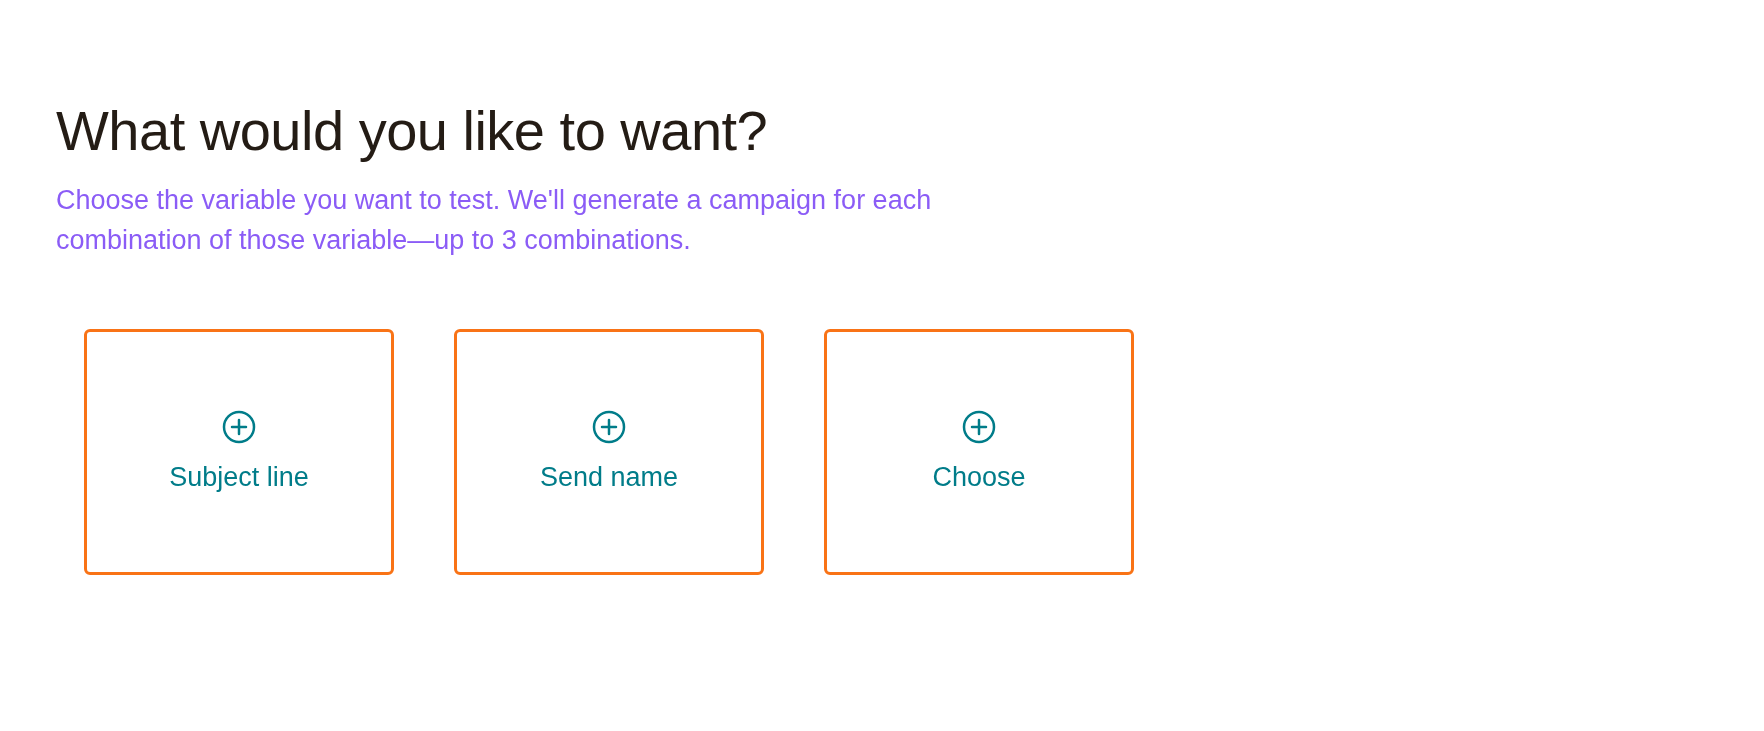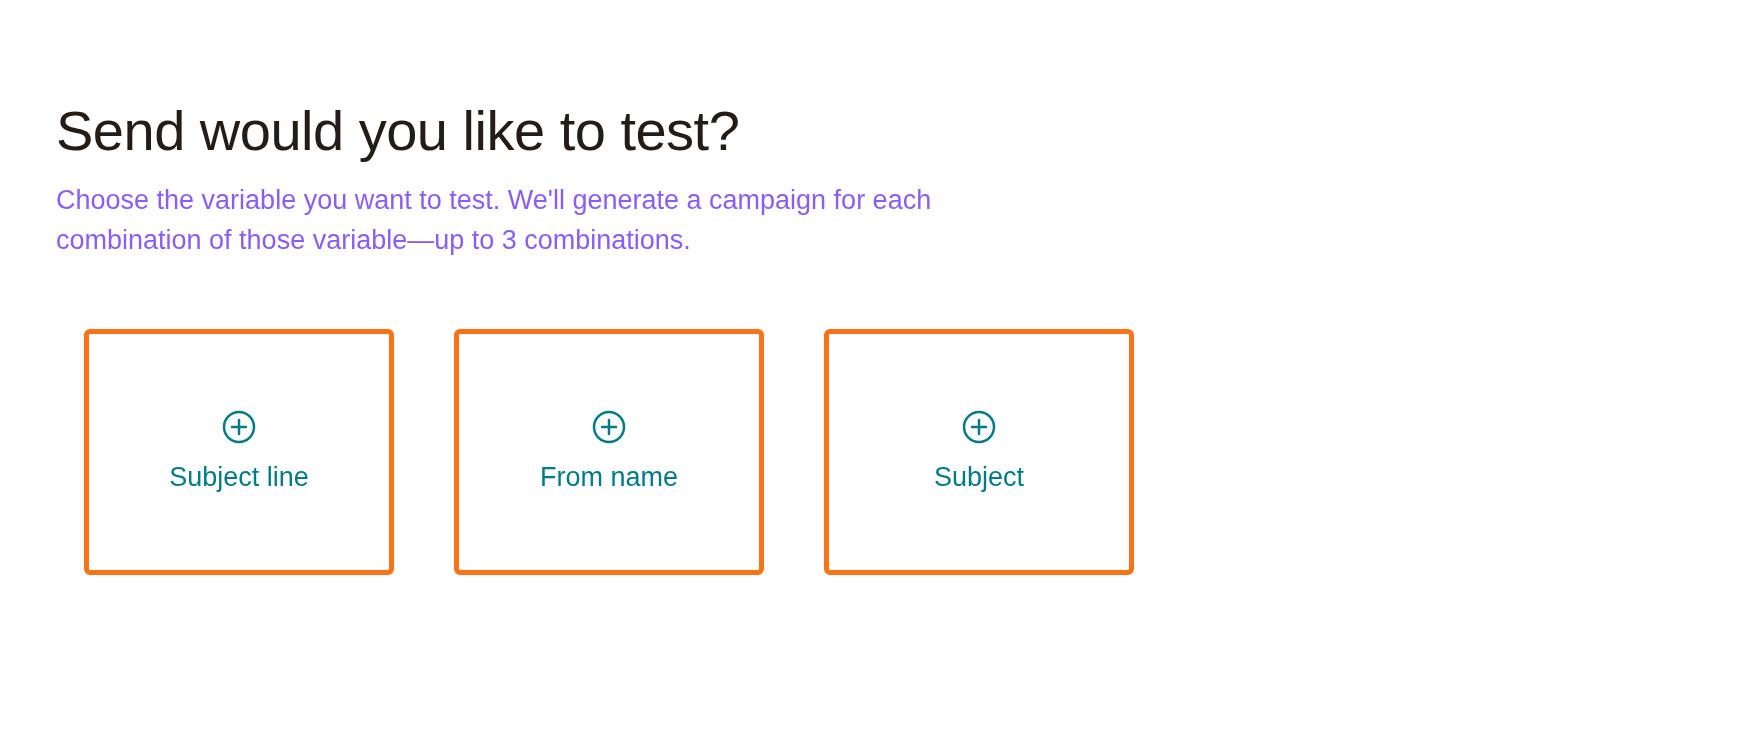--- a/index.html
+++ b/index.html
@@ -34,21 +34,21 @@
     }
     .options-row {
       display: flex;
       gap: 60px;
       margin-top: 68px;
       padding-left: 28px;
     }
     .option-card {
       width: 310px;
       height: 246px;
-      border: 5px solid #f97316;
+      border: 3px solid #f97316;
       border-radius: 6px;
       background: #ffffff;
       display: flex;
       flex-direction: column;
       align-items: center;
       justify-content: center;
       cursor: pointer;
       gap: 18px;
     }
     .plus-icon {
@@ -65,21 +65,21 @@
     .option-label {
       font-size: 27px;
       font-weight: 500;
       color: #007c89;
     }
   </style>
 </head>
 <body>
 
 <div class="container">
-  <h1 class="heading">Send would you like to test?</h1>
+  <h1 class="heading">What would you like to want?</h1>
   <p class="subheading">Choose the variable you want to test. We'll generate a campaign for each combination of those variable—up to 3 combinations.</p>
 
   <div class="options-row">
 
     <div class="option-card">
       <span class="plus-icon">
         <svg viewBox="0 0 34 34" fill="none">
           <circle cx="17" cy="17" r="15" stroke="#007c89" stroke-width="2.5"></circle>
           <line x1="17" y1="10" x2="17" y2="24" stroke="#007c89" stroke-width="2.5" stroke-linecap="round"></line>
           <line x1="10" y1="17" x2="24" y2="17" stroke="#007c89" stroke-width="2.5" stroke-linecap="round"></line>
@@ -89,29 +89,29 @@
     </div>
 
     <div class="option-card">
       <span class="plus-icon">
         <svg viewBox="0 0 34 34" fill="none">
           <circle cx="17" cy="17" r="15" stroke="#007c89" stroke-width="2.5"></circle>
           <line x1="17" y1="10" x2="17" y2="24" stroke="#007c89" stroke-width="2.5" stroke-linecap="round"></line>
           <line x1="10" y1="17" x2="24" y2="17" stroke="#007c89" stroke-width="2.5" stroke-linecap="round"></line>
         </svg>
       </span>
-      <span class="option-label">From name</span>
+      <span class="option-label">Send name</span>
     </div>
 
     <div class="option-card">
       <span class="plus-icon">
         <svg viewBox="0 0 34 34" fill="none">
           <circle cx="17" cy="17" r="15" stroke="#007c89" stroke-width="2.5"></circle>
           <line x1="17" y1="10" x2="17" y2="24" stroke="#007c89" stroke-width="2.5" stroke-linecap="round"></line>
           <line x1="10" y1="17" x2="24" y2="17" stroke="#007c89" stroke-width="2.5" stroke-linecap="round"></line>
         </svg>
       </span>
-      <span class="option-label">Subject</span>
+      <span class="option-label">Choose</span>
     </div>
 
 
   </div>
 </div>
 
 </body></html>

